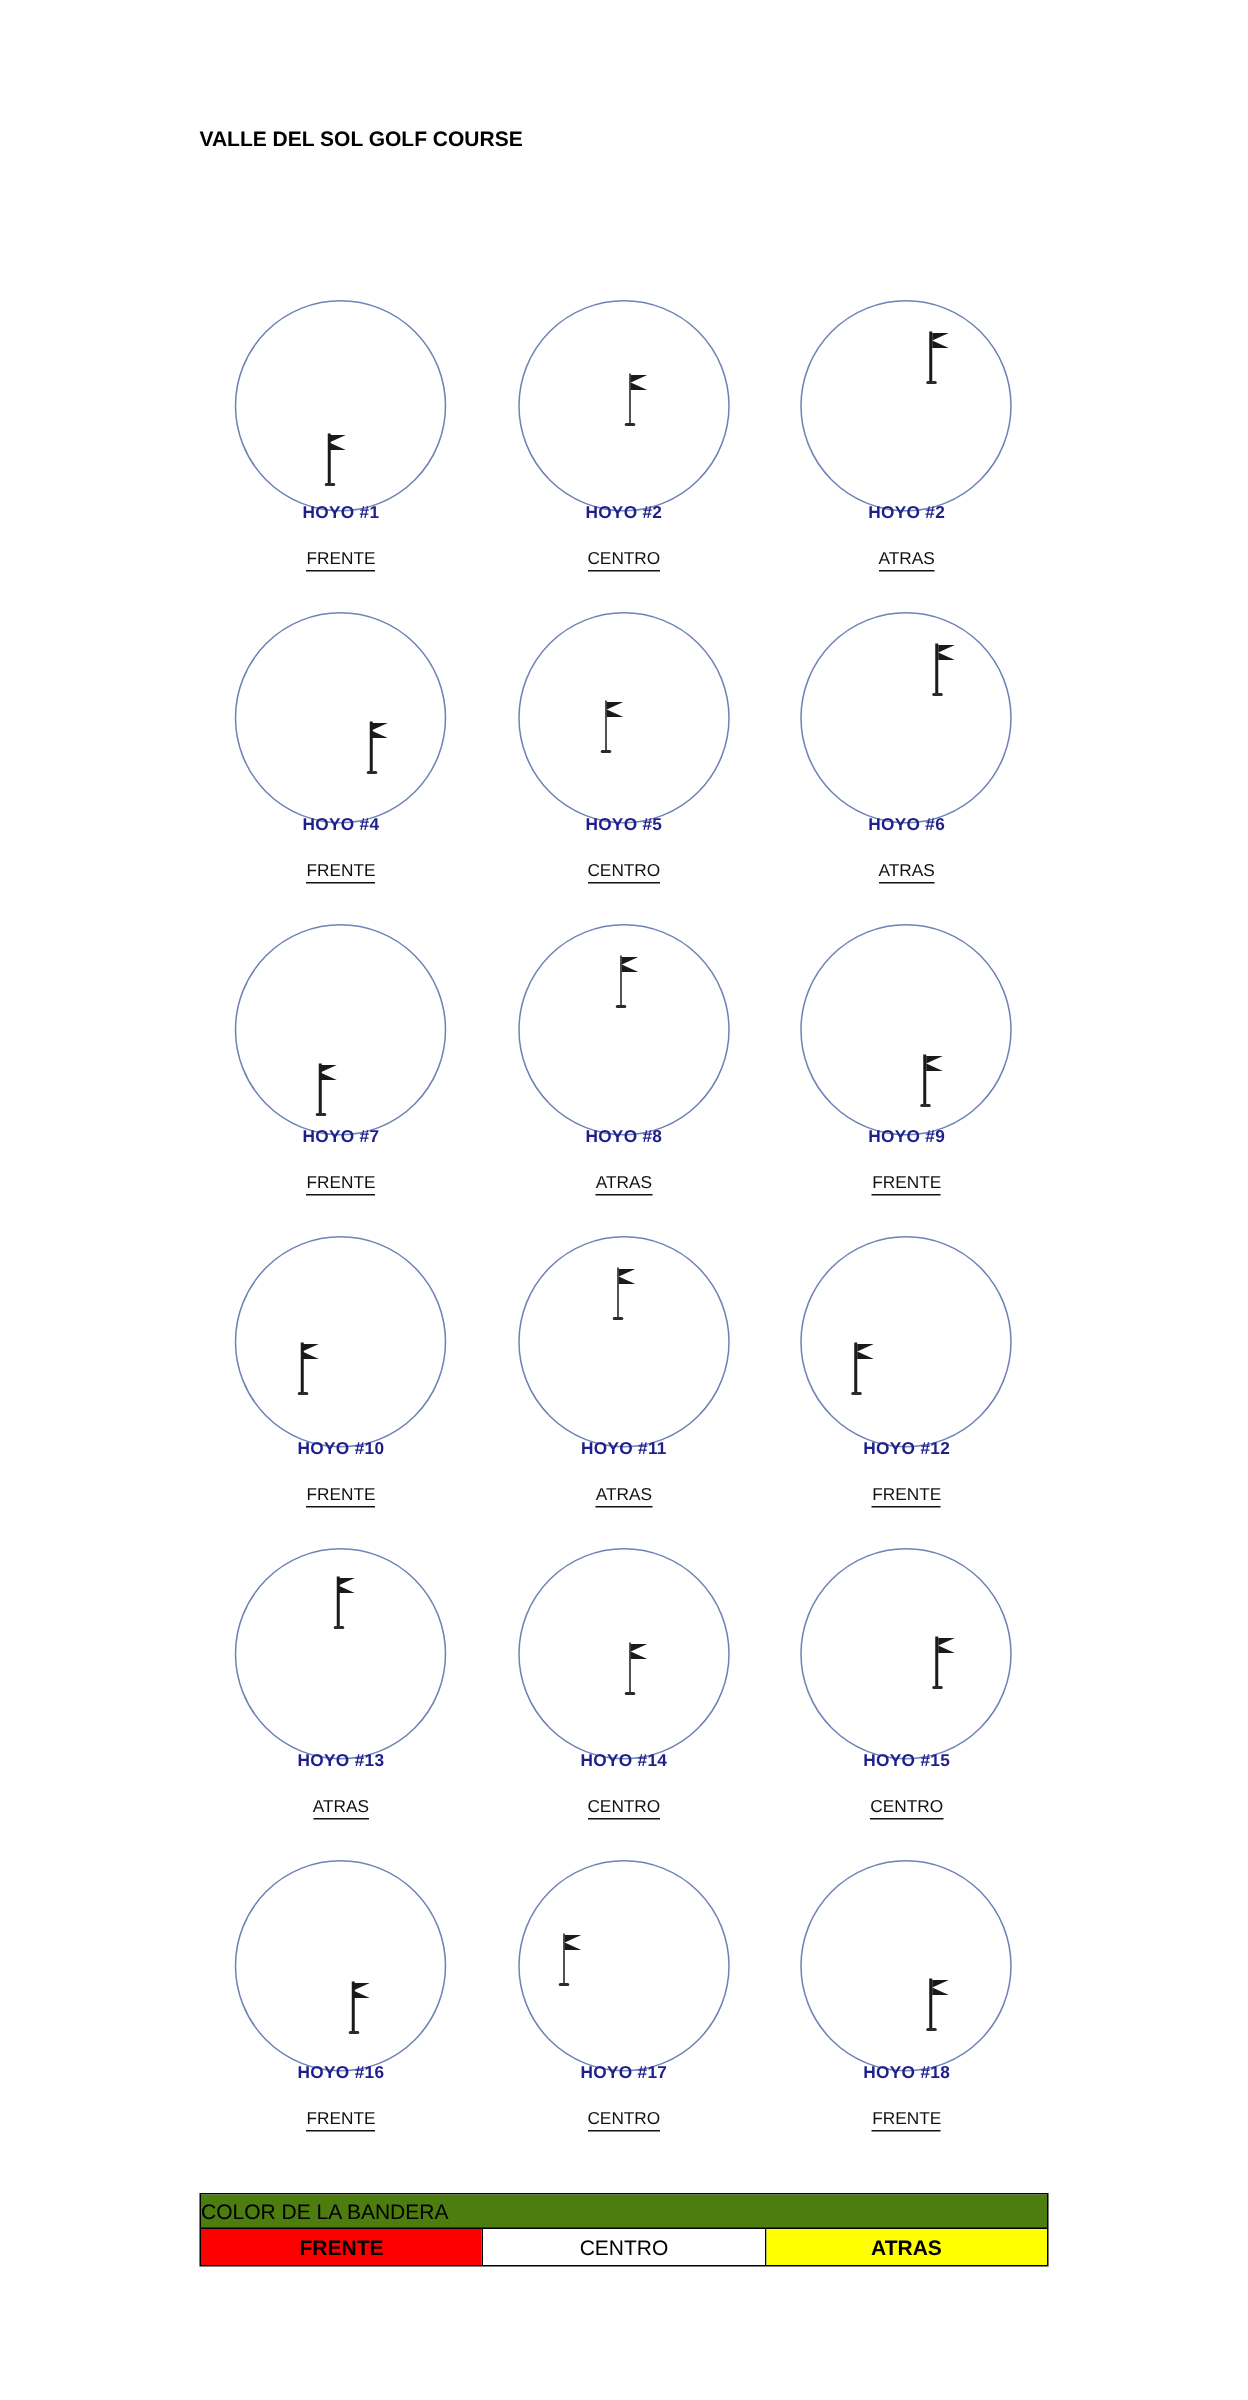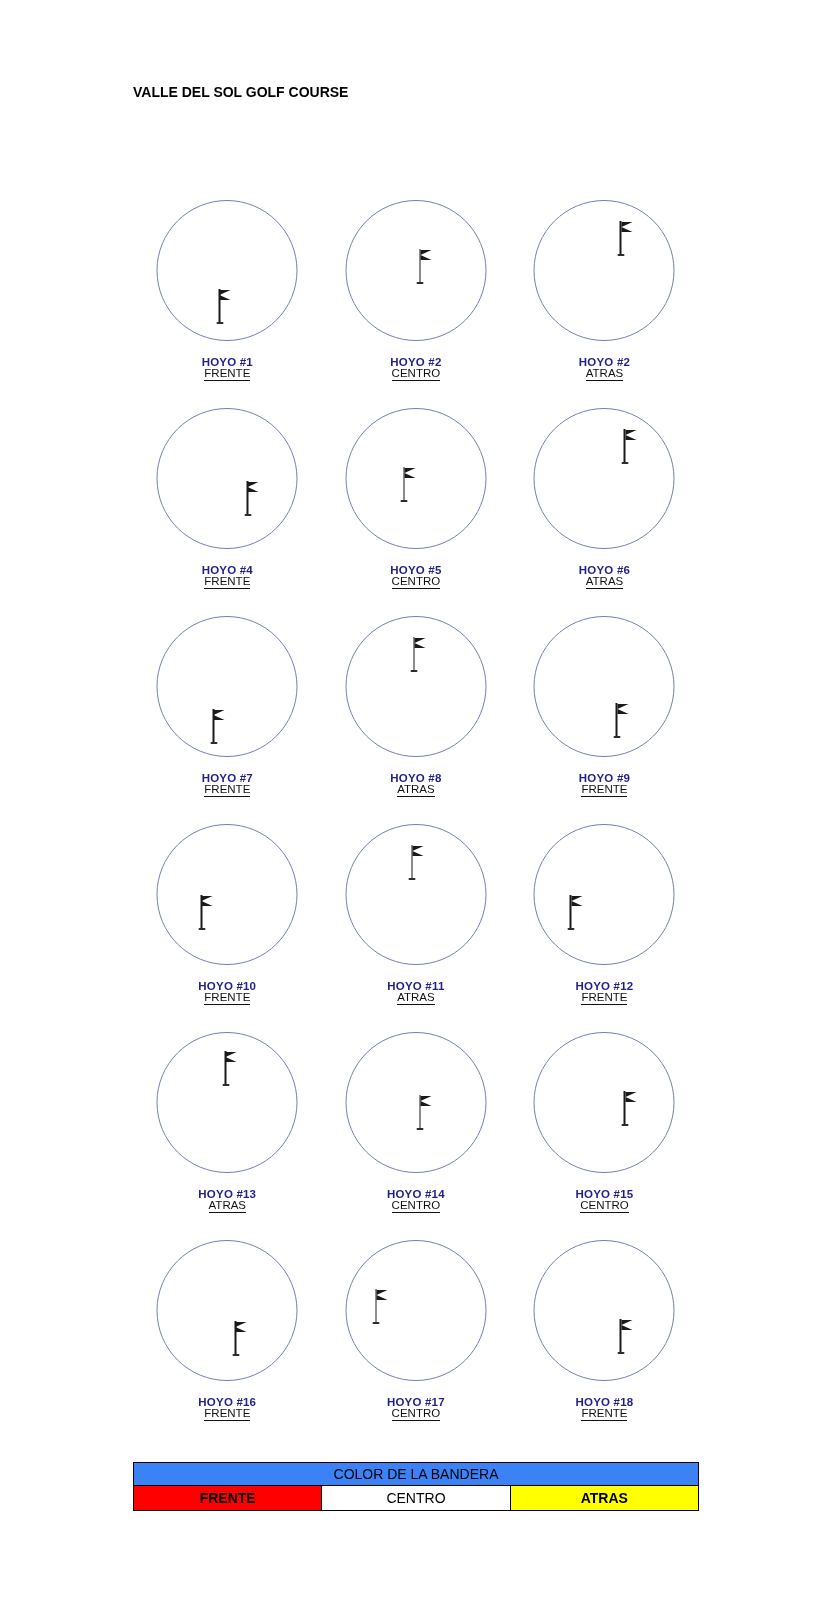--- a/index.html
+++ b/index.html
@@ -123,21 +123,21 @@
     position: absolute;
     left: 0.5px;
     bottom: -1px;
     width: 7px;
     height: 2px;
     background: #2b2b2b;
     border-radius: 1px;
   }
   .hole-label {
     position: absolute;
-    top: 160px;
+    top: 140px;
     left: 0;
     width: 188.6px;
     text-align: center;
     font-size: 11.5px;
     font-weight: bold;
     color: #1f1f8c;
     letter-spacing: 0.2px;
   }
   .hole-pos {
     position: absolute;
@@ -157,24 +157,23 @@
     position: absolute;
     left: 133px;
     top: 1462px;
     width: 566px;
     border: 1.4px solid #000000;
     box-sizing: border-box;
   }
   .legend-title {
     height: 23px;
     line-height: 23px;
-    text-align: center;
     font-size: 14px;
     color: #000000;
-    background: #3b82f6;
+    background: #4d7c0f;
     border-bottom: 1.4px solid #000000;
     box-sizing: border-box;
   }
   .legend-cells {
     display: flex;
     height: 24px;
   }
   .legend-cell {
     flex: 1 1 0;
     text-align: center;

